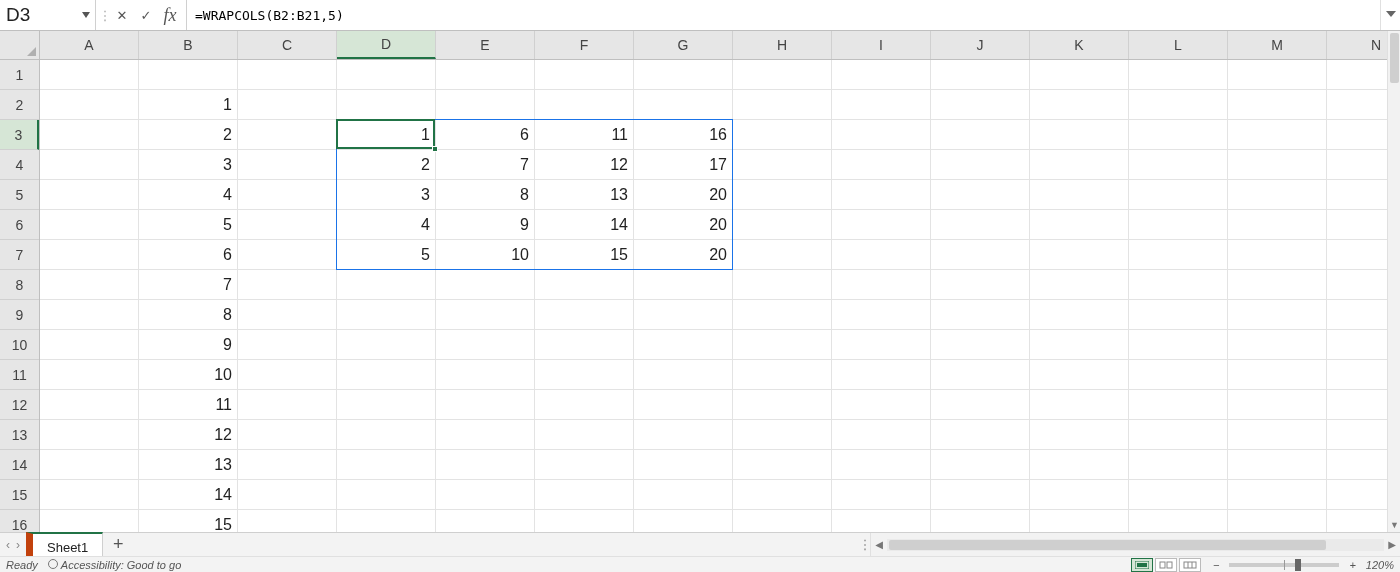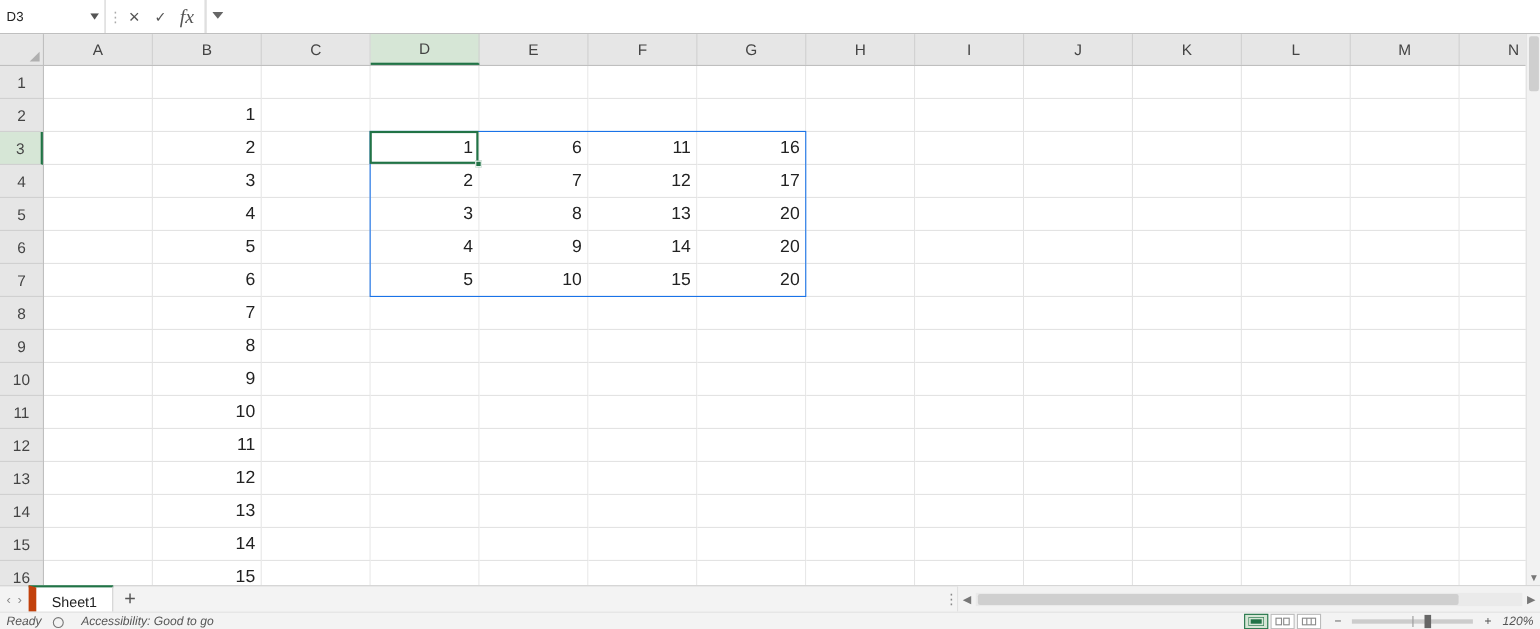--- a/index.html
+++ b/index.html
@@ -29,21 +29,21 @@
     width: 96px;
     border-right: 1px solid #d0d0d0;
     display: flex;
     align-items: stretch;
   }
   .name-box {
     flex: 1;
     display: flex;
     align-items: center;
     padding: 0 6px;
-    font-size: 12px;
+    font-size: 19px;
   }
   .name-box-dd {
     width: 18px;
     display: flex; align-items: center; justify-content: center;
     color: #555;
     cursor: pointer;
   }
   .fb-btns {
     display: flex;
     align-items: center;
@@ -276,21 +276,21 @@
   .zoom-ctrl .slider {
     width: 110px; height: 4px; background: #ccc; position: relative;
   }
   .zoom-ctrl .slider .center-tick{
     position:absolute;left:50%;top:-3px;width:1px;height:10px;background:#999;
   }
   .zoom-ctrl .slider .knob {
     position: absolute; left: 60%; top: -4px;
     width: 6px; height: 12px; background: #666; cursor: pointer;
   }
-  .accessibility { margin-left: 10px; display: flex; align-items: flex-end; gap: 16px; }
+  .accessibility { margin-left: 10px; display: flex; align-items: flex-start; gap: 3px; }
   .access-icon { width: 10px; height: 10px; border: 1px solid #777; border-radius: 50%; position: relative; }
 
 </style>
 </head>
 <body>
 
 <div class="formula-bar">
   <div class="name-box-wrap">
     <div class="name-box">D3</div>
     <div class="name-box-dd">
@@ -298,20 +298,21 @@
           <path d="M0 0 L8 0 L4 6 Z" fill="#555"></path>
         </svg>
     </div>
   </div>
   <div class="fb-btns">
     <div class="fb-btn sep">⋮</div>
     <div class="fb-btn">✕</div>
     <div class="fb-btn">✓</div>
     <div class="fb-btn fx">fx</div>
   </div>
+  <input class="formula-input" value="=WRAPCOLS(B2:B21,5)" style="">
   <div class="fb-expand">
     <svg width="10" height="8" viewBox="0 0 10 8">
         <path d="M0 0 L10 0 L5 6 Z" fill="#666"></path>
       </svg>
   </div>
 </div>
 
 <div class="grid-wrap">
   <div class="select-all-corner"></div>
 

